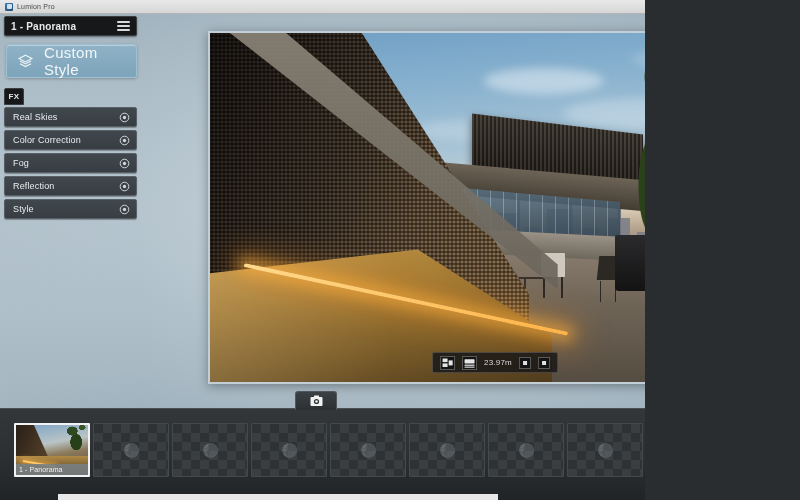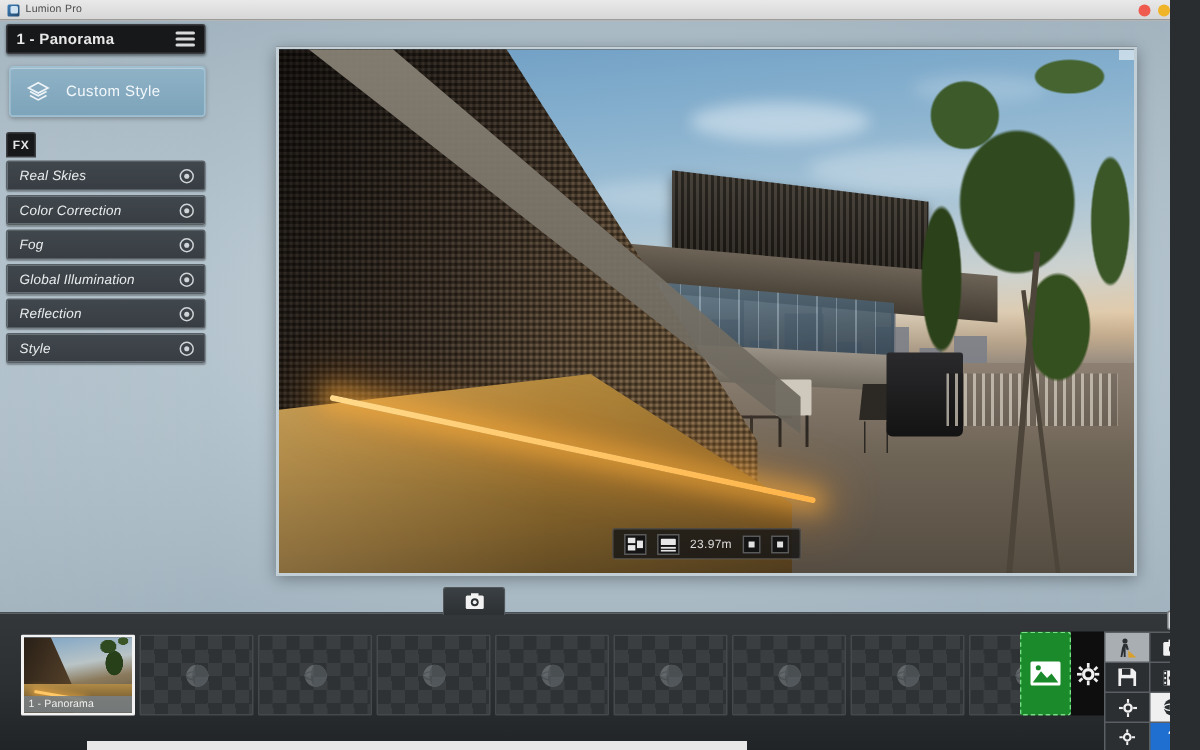--- a/index.html
+++ b/index.html
@@ -3,21 +3,21 @@
 <meta charset="utf-8">
 <title>Lumion Pro</title>
 <style>
   * { margin:0; padding:0; box-sizing:border-box; }
   html,body{ width:800px; height:500px; overflow:hidden; }
   body{
     font-family:"Liberation Sans", sans-serif;
     background:#2a2d30;
     -webkit-font-smoothing:antialiased;
   }
-  #app{ position:relative; width:780px; height:500px; overflow:hidden; }
+  #app{ position:relative; width:645px; height:500px; overflow:hidden; }
 
   
   .titlebar{
     position:absolute; left:0; top:0; width:800px; height:14px;
     background:linear-gradient(#e9e9e9,#d6d6d6);
     border-bottom:1px solid #b4b4b4;
     display:flex; align-items:center; z-index:60;
   }
   .tb-appicon{
     width:8px; height:8px; margin-left:5px; border-radius:1px;
@@ -69,50 +69,50 @@
 
   .style-btn{
     margin:8px 6px 0 6px; height:34px; border-radius:3px;
     background:linear-gradient(#8fb2c6,#7da4ba);
     border:1px solid #9dc0d2;
     display:flex; align-items:center; padding-left:10px; gap:10px;
     box-shadow:inset 0 1px 0 rgba(255,255,255,.35), 0 1px 3px rgba(0,0,0,.25);
     cursor:pointer;
   }
   .style-ico{ width:17px; height:17px; position:relative; flex:0 0 auto; }
-  .style-label{ font-size:10px; color:#f2f7fa; letter-spacing:.3px; }
+  .style-label{ font-size:15px; color:#f2f7fa; letter-spacing:.3px; }
 
   .fx-tab{
     margin:10px 0 2px 4px; width:20px; height:17px;
     background:#17181a; border:1px solid #3b3d40;
     border-radius:2px 2px 0 0;
     display:flex; align-items:center; justify-content:center;
     font-size:8px; font-weight:bold; color:#e6e6e6; letter-spacing:.3px;
     cursor:pointer;
   }
 
-  .fx-list{ margin:0 6px 0 4px; display:flex; flex-direction:column; gap:3px;font-style:italic; }
+  .fx-list{ margin:0 6px 0 4px; display:flex; flex-direction:column; gap:3px; }
   .fx-item{
     height:20px; border-radius:2px;
     background:linear-gradient(#41484d,#373d42);
     border:1px solid #585f65;
     display:flex; align-items:center; padding:0 6px 0 8px;
     box-shadow:0 1px 1px rgba(0,0,0,.3);
     cursor:pointer;
   }
   .fx-item.sel{
     background:linear-gradient(#8198a6,#6f8795);
     border-color:#97aebb;
   }
   .fx-name{ font-size:9px; color:#e9ecee; letter-spacing:.15px; white-space:nowrap; }
   .fx-eye{ margin-left:auto; width:11px; height:11px; position:relative; flex:0 0 auto; cursor:pointer; }
 
   
   .viewport{
-    position:absolute; left:184px; top:17px; width:574px; height:353px;
+    position:absolute; left:208px; top:17px; width:574px; height:353px;
     border:2px solid #c3cfd6;
     background:#151515; overflow:hidden;
     box-shadow:0 2px 10px rgba(0,0,0,.35);
   }
   .render{ position:absolute; inset:0; overflow:hidden; }
 
   
   .r-sky{
     position:absolute; left:0; top:0; width:100%; height:62%;
     background:linear-gradient(175deg,#6e9ec4 0%, #89b2cf 28%, #a8c4d6 52%, #cdd2cf 72%, #e9c79b 90%, #f0cda0 100%);
@@ -417,29 +417,20 @@
             <div class="fx-name">Color Correction</div>
             <div class="fx-eye">
               <svg width="11" height="11" viewBox="0 0 11 11">
                 <circle cx="5.5" cy="5.5" r="4.3" fill="none" stroke="#cfd4d8" stroke-width="1"></circle>
                 <circle cx="5.5" cy="5.5" r="1.7" fill="#cfd4d8"></circle>
               </svg>
             </div>
           </div>
           <div class="fx-item">
             <div class="fx-name">Fog</div>
-            <div class="fx-eye">
-              <svg width="11" height="11" viewBox="0 0 11 11">
-                <circle cx="5.5" cy="5.5" r="4.3" fill="none" stroke="#cfd4d8" stroke-width="1"></circle>
-                <circle cx="5.5" cy="5.5" r="1.7" fill="#cfd4d8"></circle>
-              </svg>
-            </div>
-          </div>
-          <div class="fx-item">
-            <div class="fx-name">Global Illumination</div>
             <div class="fx-eye">
               <svg width="11" height="11" viewBox="0 0 11 11">
                 <circle cx="5.5" cy="5.5" r="4.3" fill="none" stroke="#cfd4d8" stroke-width="1"></circle>
                 <circle cx="5.5" cy="5.5" r="1.7" fill="#cfd4d8"></circle>
               </svg>
             </div>
           </div>
           <div class="fx-item">
             <div class="fx-name">Reflection</div>
             <div class="fx-eye">

